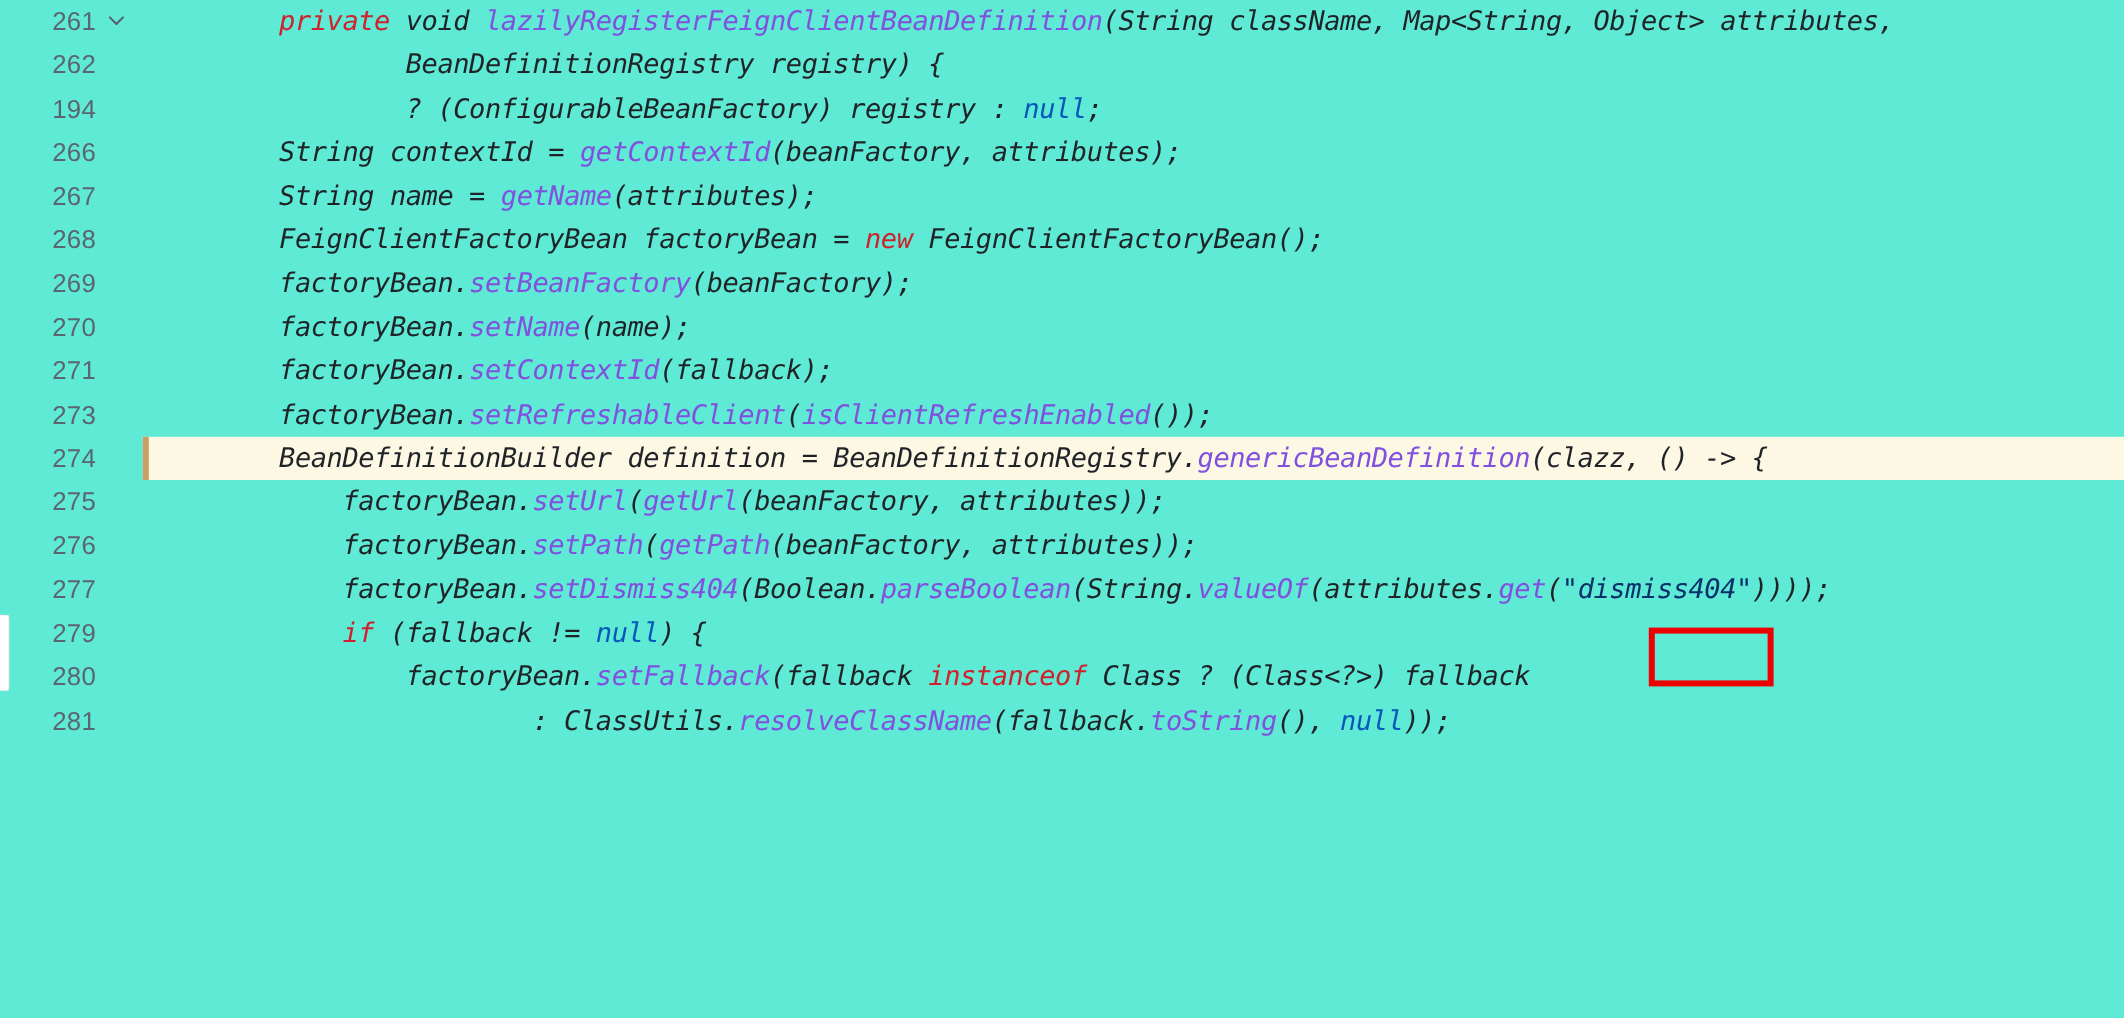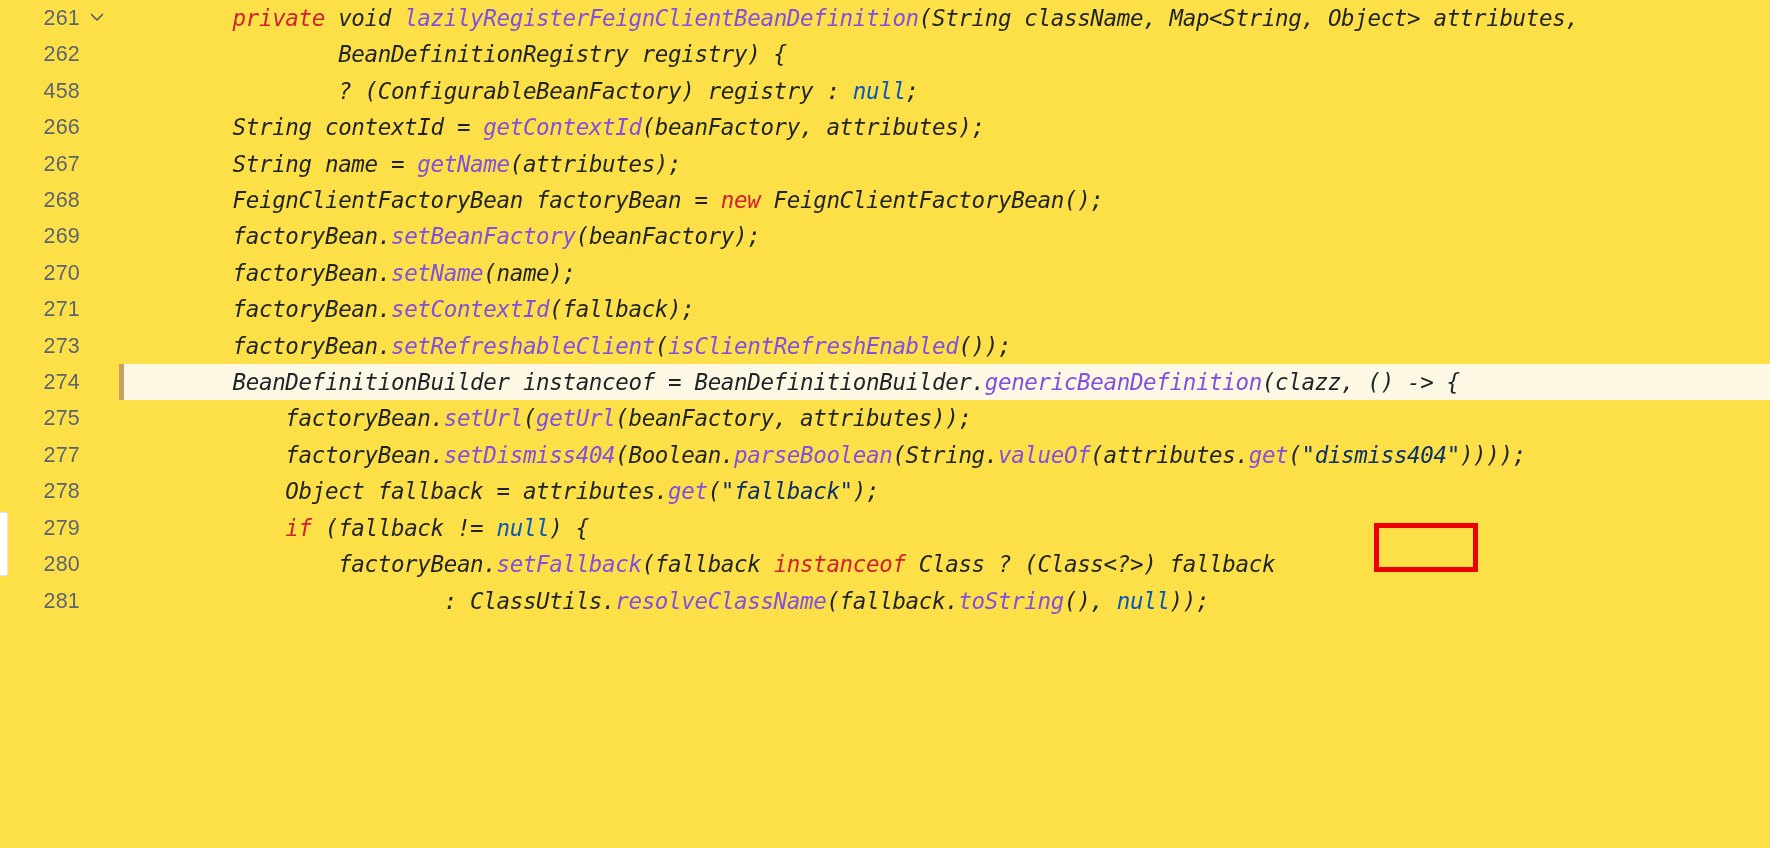--- a/index.html
+++ b/index.html
@@ -12,21 +12,21 @@
     width: 1770px;
     height: 848px;
     overflow: hidden;
     font-family: "DejaVu Sans Mono", "Liberation Mono", monospace;
   }
 
   #code-viewer {
     position: relative;
     width: 1770px;
     height: 848px;
-    background: #fde047;
+    background: #5eead4;
   }
 
   .code-table {
     border-collapse: collapse;
     border-spacing: 0;
     width: 100%;
     table-layout: fixed;
   }
 
   .code-row {
@@ -144,21 +144,21 @@
           <td class="gutter-cell"><span class="lineno">261</span><span class="fold-chevron"><svg width="20" height="20" viewBox="0 0 20 20" aria-hidden="true">
                 <path d="M4.5 7.5 L10 13 L15.5 7.5" fill="none" stroke="#57606a" stroke-width="1.7" stroke-linecap="round" stroke-linejoin="round"></path>
               </svg></span></td>
           <td class="code-cell"><span class="codeline"><span class="tok-pl">        </span><span class="tok-kw">private</span><span class="tok-pl"> void </span><span class="tok-fn">lazilyRegisterFeignClientBeanDefinition</span><span class="tok-pl">(String className, Map&lt;String, Object&gt; attributes,</span></span></td>
         </tr>
         <tr class="code-row">
           <td class="gutter-cell"><span class="lineno">262</span><span class="fold-spacer"></span></td>
           <td class="code-cell"><span class="codeline"><span class="tok-pl">                BeanDefinitionRegistry registry) {</span></span></td>
         </tr>
         <tr class="code-row">
-          <td class="gutter-cell"><span class="lineno">458</span><span class="fold-spacer"></span></td>
+          <td class="gutter-cell"><span class="lineno">194</span><span class="fold-spacer"></span></td>
           <td class="code-cell"><span class="codeline"><span class="tok-pl">                ? (ConfigurableBeanFactory) registry : </span><span class="tok-null">null</span><span class="tok-pl">;</span></span></td>
         </tr>
         <tr class="code-row">
           <td class="gutter-cell"><span class="lineno">266</span><span class="fold-spacer"></span></td>
           <td class="code-cell"><span class="codeline"><span class="tok-pl">        String contextId = </span><span class="tok-fn">getContextId</span><span class="tok-pl">(beanFactory, attributes);</span></span></td>
         </tr>
         <tr class="code-row">
           <td class="gutter-cell"><span class="lineno">267</span><span class="fold-spacer"></span></td>
           <td class="code-cell"><span class="codeline"><span class="tok-pl">        String name = </span><span class="tok-fn">getName</span><span class="tok-pl">(attributes);</span></span></td>
         </tr>
@@ -177,35 +177,35 @@
         <tr class="code-row">
           <td class="gutter-cell"><span class="lineno">271</span><span class="fold-spacer"></span></td>
           <td class="code-cell"><span class="codeline"><span class="tok-pl">        factoryBean.</span><span class="tok-fn">setContextId</span><span class="tok-pl">(fallback);</span></span></td>
         </tr>
         <tr class="code-row">
           <td class="gutter-cell"><span class="lineno">273</span><span class="fold-spacer"></span></td>
           <td class="code-cell"><span class="codeline"><span class="tok-pl">        factoryBean.</span><span class="tok-fn">setRefreshableClient</span><span class="tok-pl">(</span><span class="tok-fn">isClientRefreshEnabled</span><span class="tok-pl">());</span></span></td>
         </tr>
         <tr class="code-row is-highlighted">
           <td class="gutter-cell"><span class="lineno">274</span><span class="fold-spacer"></span></td>
-          <td class="code-cell"><span class="codeline" style="background: rgb(253, 248, 227); border-left-color: rgb(201, 160, 99);"><span class="tok-pl">        BeanDefinitionBuilder instanceof = BeanDefinitionBuilder.</span><span class="tok-fn">genericBeanDefinition</span><span class="tok-pl">(clazz, () -&gt; {</span></span></td>
+          <td class="code-cell"><span class="codeline" style="background: rgb(253, 248, 227); border-left-color: rgb(201, 160, 99);"><span class="tok-pl">        BeanDefinitionBuilder definition = BeanDefinitionRegistry.</span><span class="tok-fn">genericBeanDefinition</span><span class="tok-pl">(clazz, () -&gt; {</span></span></td>
         </tr>
         <tr class="code-row">
           <td class="gutter-cell"><span class="lineno">275</span><span class="fold-spacer"></span></td>
           <td class="code-cell"><span class="codeline"><span class="tok-pl">            factoryBean.</span><span class="tok-fn">setUrl</span><span class="tok-pl">(</span><span class="tok-fn">getUrl</span><span class="tok-pl">(beanFactory, attributes));</span></span></td>
         </tr>
         <tr class="code-row">
+          <td class="gutter-cell"><span class="lineno">276</span><span class="fold-spacer"></span></td>
+          <td class="code-cell"><span class="codeline"><span class="tok-pl">            factoryBean.</span><span class="tok-fn">setPath</span><span class="tok-pl">(</span><span class="tok-fn">getPath</span><span class="tok-pl">(beanFactory, attributes));</span></span></td>
+        </tr>
+        <tr class="code-row">
           <td class="gutter-cell"><span class="lineno">277</span><span class="fold-spacer"></span></td>
           <td class="code-cell"><span class="codeline"><span class="tok-pl">            factoryBean.</span><span class="tok-fn">setDismiss404</span><span class="tok-pl">(Boolean.</span><span class="tok-fn">parseBoolean</span><span class="tok-pl">(String.</span><span class="tok-fn">valueOf</span><span class="tok-pl">(attributes.</span><span class="tok-fn">get</span><span class="tok-pl">(</span><span class="tok-str">"dismiss404"</span><span class="tok-pl">))));</span></span></td>
         </tr>
         <tr class="code-row">
-          <td class="gutter-cell"><span class="lineno">278</span><span class="fold-spacer"></span></td>
-          <td class="code-cell"><span class="codeline"><span class="tok-pl">            Object fallback = attributes.</span><span class="tok-fn">get</span><span class="tok-pl">(</span><span class="tok-str">"fallback"</span><span class="tok-pl">);</span></span></td>
-        </tr>
-        <tr class="code-row">
           <td class="gutter-cell"><span class="lineno">279</span><span class="fold-spacer"></span></td>
           <td class="code-cell"><span class="codeline"><span class="tok-pl">            </span><span class="tok-kw">if</span><span class="tok-pl"> (fallback != </span><span class="tok-null">null</span><span class="tok-pl">) {</span></span></td>
         </tr>
         <tr class="code-row">
           <td class="gutter-cell"><span class="lineno">280</span><span class="fold-spacer"></span></td>
           <td class="code-cell"><span class="codeline"><span class="tok-pl">                factoryBean.</span><span class="tok-fn">setFallback</span><span class="tok-pl">(fallback </span><span class="tok-kw">instanceof</span><span class="tok-pl"> Class ? (Class&lt;?&gt;) fallback</span></span></td>
         </tr>
         <tr class="code-row">
           <td class="gutter-cell"><span class="lineno">281</span><span class="fold-spacer"></span></td>
           <td class="code-cell"><span class="codeline"><span class="tok-pl">                        : ClassUtils.</span><span class="tok-fn">resolveClassName</span><span class="tok-pl">(fallback.</span><span class="tok-fn">toString</span><span class="tok-pl">(), </span><span class="tok-null">null</span><span class="tok-pl">));</span></span></td>

